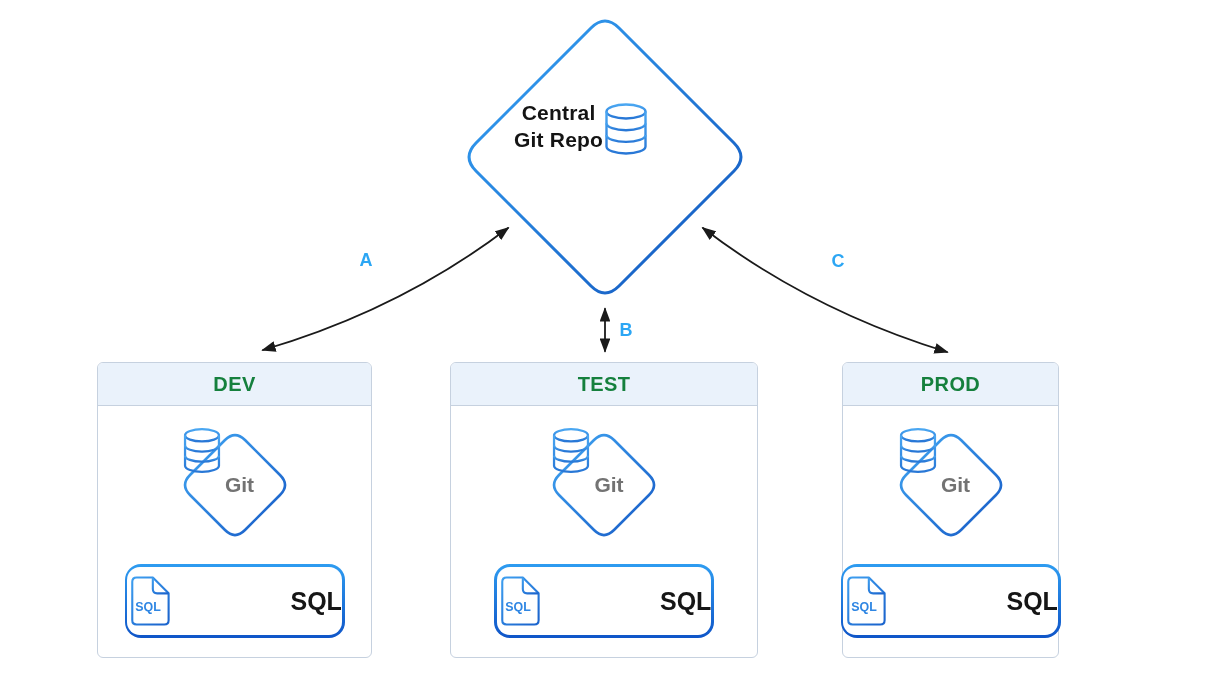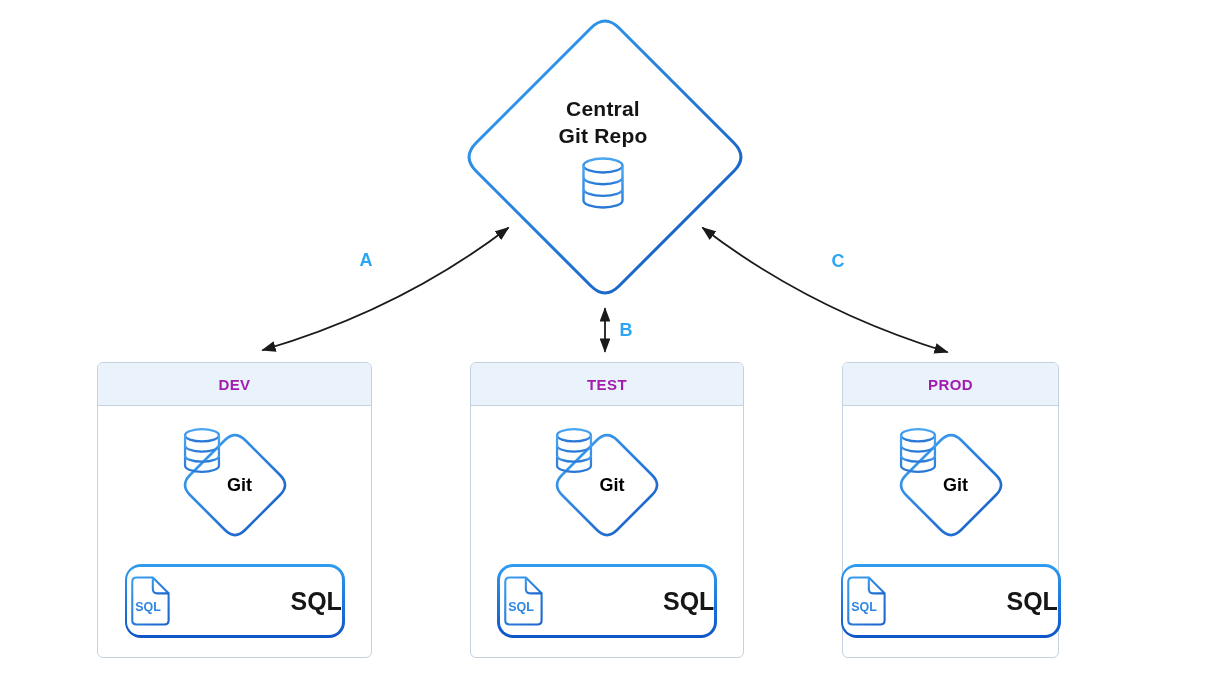--- a/index.html
+++ b/index.html
@@ -9,23 +9,23 @@
     height: 674px;
     background: #ffffff;
     overflow: hidden;
     font-family: "Liberation Sans", sans-serif;
   }
   .layer { position: absolute; left: 0; top: 0; }
 
   
   .central-content {
     position: absolute;
-    left: 503px; top: 95px;
+    left: 514px; top: 95px;
     width: 200px;
-    display: flex; flex-direction: column; align-items: center;
+    display: flex; flex-direction: row; align-items: center;
     pointer-events: none;
   }
   .central-title {
     font-size: 21px; line-height: 27px; font-weight: 700;
     color: #141414; text-align: center; letter-spacing: 0.2px;
   }
   .db-icon-lg { width: 46px; height: 54px; margin-top: 7px; }
 
   
   .arrow-label {
@@ -43,36 +43,36 @@
     border-radius: 6px;
     box-shadow: 0 0 0 0 transparent;
   }
   .env-header {
     box-sizing: border-box;
     height: 43px;
     background: #EAF2FB;
     border-bottom: 1px solid #C6D1DF;
     border-radius: 5px 5px 0 0;
     display: flex; align-items: center; justify-content: center;
-    font-size: 15px; font-weight: 700; color: #a21caf; letter-spacing: 0.4px;
+    font-size: 20px; font-weight: 700; color: #15803d; letter-spacing: 0.4px;
   }
   .env-body {
     display: flex; flex-direction: column; align-items: center;
     padding-top: 21px;
   }
   .git-diamond { position: relative; width: 116px; height: 116px; }
   .git-diamond svg { position: absolute; left: 0; top: 0; }
   .git-inner {
     position: absolute; inset: 0;
     display: flex; align-items: center; justify-content: center;
     transform: translateX(5px);
     gap: 6px;
   }
   .db-icon-sm { width: 40px; height: 47px; }
-  .git-label { font-size: 18px; font-weight: 700; color: #000000; }
+  .git-label { font-size: 21px; font-weight: 700; color: #737373; }
 
   .sql-pill {
     margin-top: 21px;
     width: 220px; height: 74px;
     box-sizing: border-box;
     border-radius: 16px;
     padding: 2.6px;
     background: linear-gradient(180deg, #2E9CF1 0%, #0F55C8 100%);
   }
   .sql-pill-inner {
@@ -175,21 +175,21 @@
               <path d="M 27 2.5 V 14.5 Q 27 19 31.5 19 H 43.5"></path>
             </g>
             <text x="22" y="37" text-anchor="middle" font-family="Liberation Sans, sans-serif" font-size="13" font-weight="700" fill="#2F86E3">SQL</text>
           </svg>
           <span class="sql-label">SQL</span>
         </div>
       </div>
     </div>
   </div>
 
-  <div class="env-box" style="left:470px; width:274px">
+  <div class="env-box" style="left:450px; width:308px">
     <div class="env-header">
       <span>TEST</span>
     </div>
     <div class="env-body">
       <div class="git-diamond">
         <svg width="116" height="116" viewBox="0 0 116 116">
           <path d="M 68 13 L 103 48 Q 113 58 103 68 L 68 103 Q 58 113 48 103 L 13 68 Q 3 58 13 48 L 48 13 Q 58 3 68 13 Z" fill="#ffffff" stroke="url(#gradSm0)" stroke-width="2.6"></path>
         </svg>
         <div class="git-inner">
           <svg class="db-icon-sm" viewBox="0 0 46 54">

